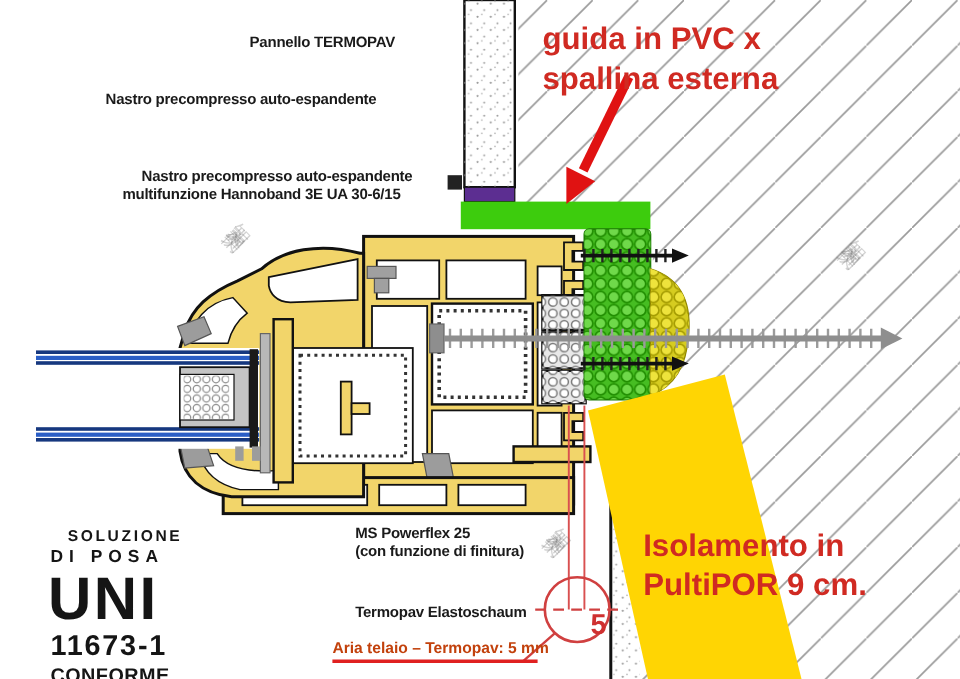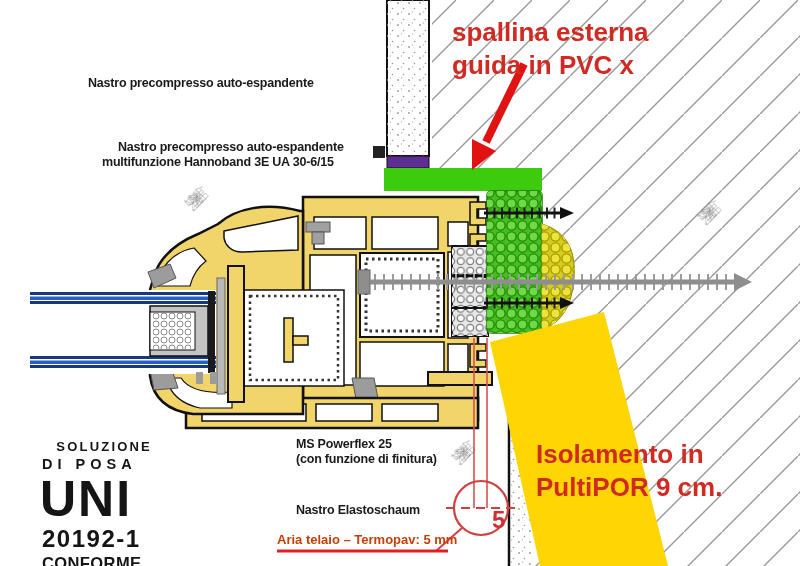--- a/index.html
+++ b/index.html
@@ -173,50 +173,51 @@
     <g>
       <line x1="524" y1="64" x2="486" y2="142" stroke="#e01212" stroke-width="8"></line>
       <polygon points="472,170 496,151 472,139" fill="#e01212"></polygon>
     </g>
   </svg>
 
   <div class="wm" style="left:200px;top:178px;">知末案例</div>
   <div class="wm" style="left:713px;top:192px;">知末案例</div>
   <div class="wm" style="left:467px;top:432px;">知末案例</div>
 
+  <div class="lbl" style="left:208px;top:28px;">Pannello TERMOPAV</div>
 
   <div class="lbl" style="left:88px;top:76px;">
     <div>Nastro precompresso auto-espandente</div>
   </div>
 
   <div class="lbl" style="left:102px;top:140px;">
     <div class="ind">Nastro precompresso auto-espandente</div>
     <div>multifunzione Hannoband 3E UA 30-6/15</div>
   </div>
 
   <div class="lbl" style="left:296px;top:437px;">
     <div>MS Powerflex 25</div>
     <div>(con funzione di finitura)</div>
   </div>
 
-  <div class="lbl" style="left:296px;top:503px;">Nastro Elastoschaum</div>
+  <div class="lbl" style="left:296px;top:503px;">Termopav Elastoschaum</div>
 
   <div class="red-dim" style="left:277px;top:532px;">Aria telaio – Termopav: 5 mm</div>
 
   <div class="red-big" style="left:452px;top:16px;">
+    <div>guida in PVC x</div>
     <div>spallina esterna</div>
-    <div>guida in PVC x</div>
   </div>
 
   <div class="red-big" style="left:536px;top:438px;">
     <div>Isolamento in</div>
     <div>PultiPOR  9 cm.</div>
   </div>
 
   <div id="logo">
     <div class="l1">SOLUZIONE</div>
     <div class="l2">DI POSA</div>
     <div class="l3">UNI</div>
-    <div class="l4">20192-1</div>
+    <div class="l4">11673-1</div>
     <div class="l5">CONFORME</div>
   </div>
 
 </div>
 
 </body></html>

